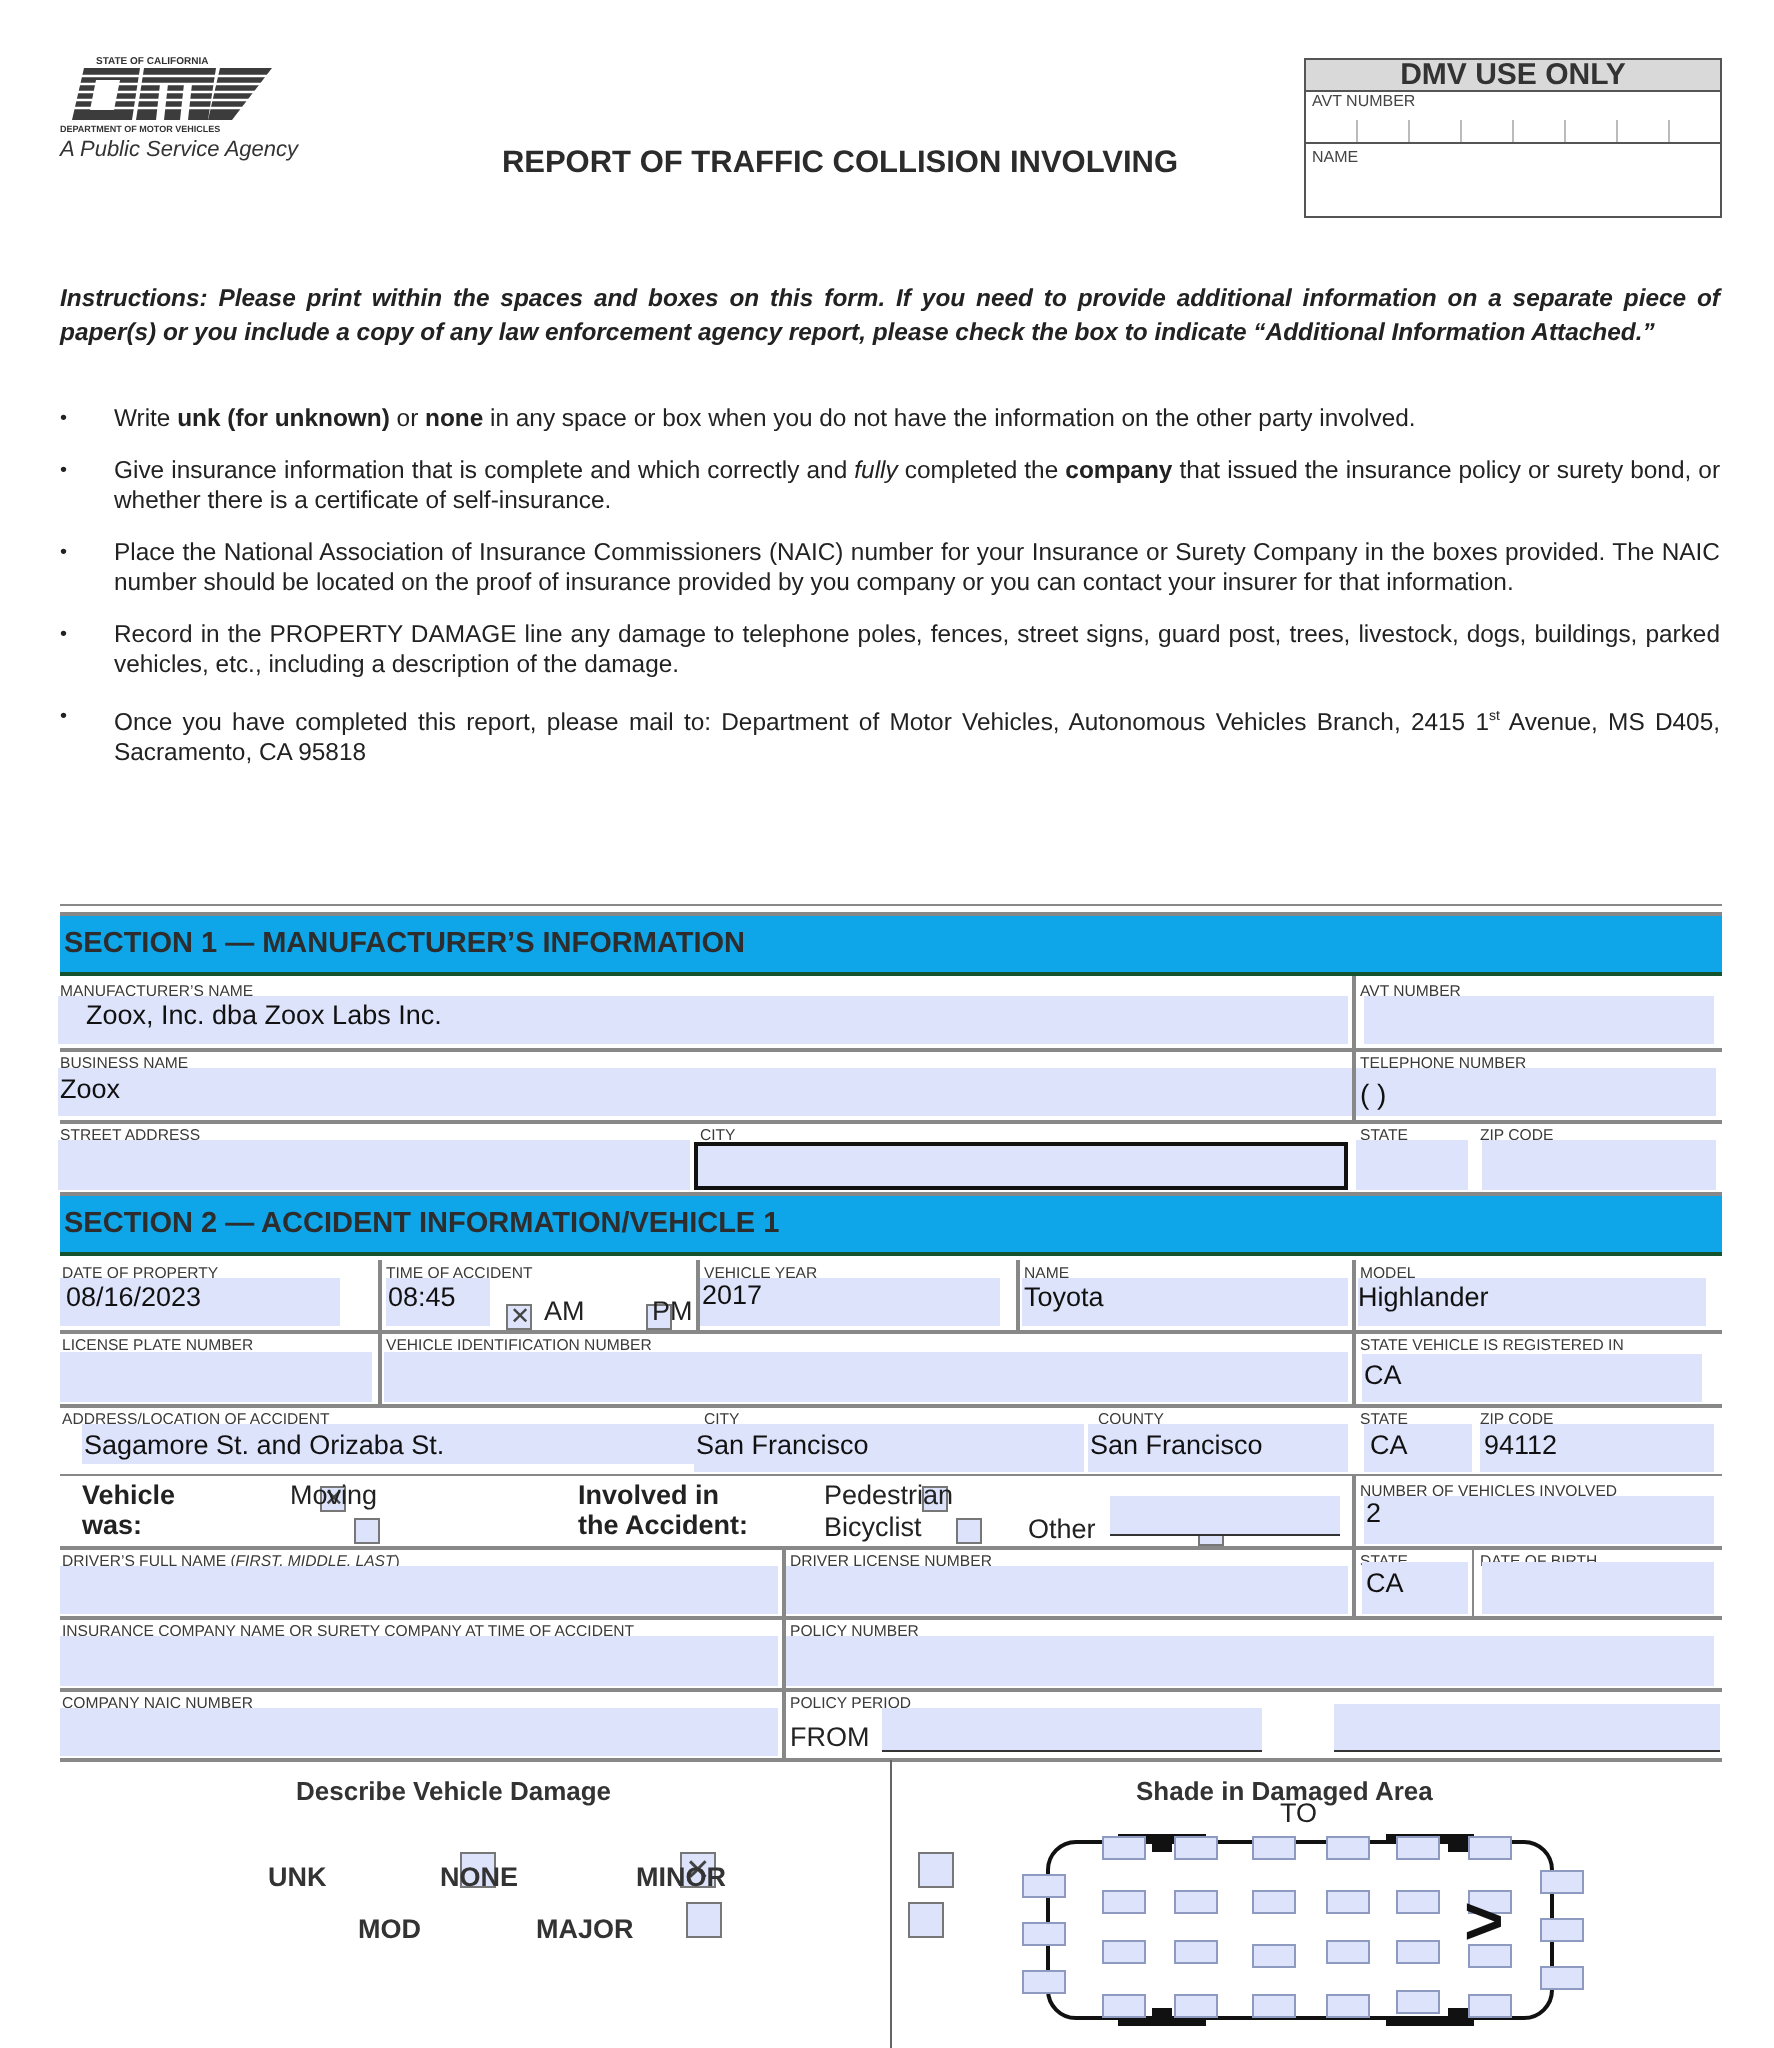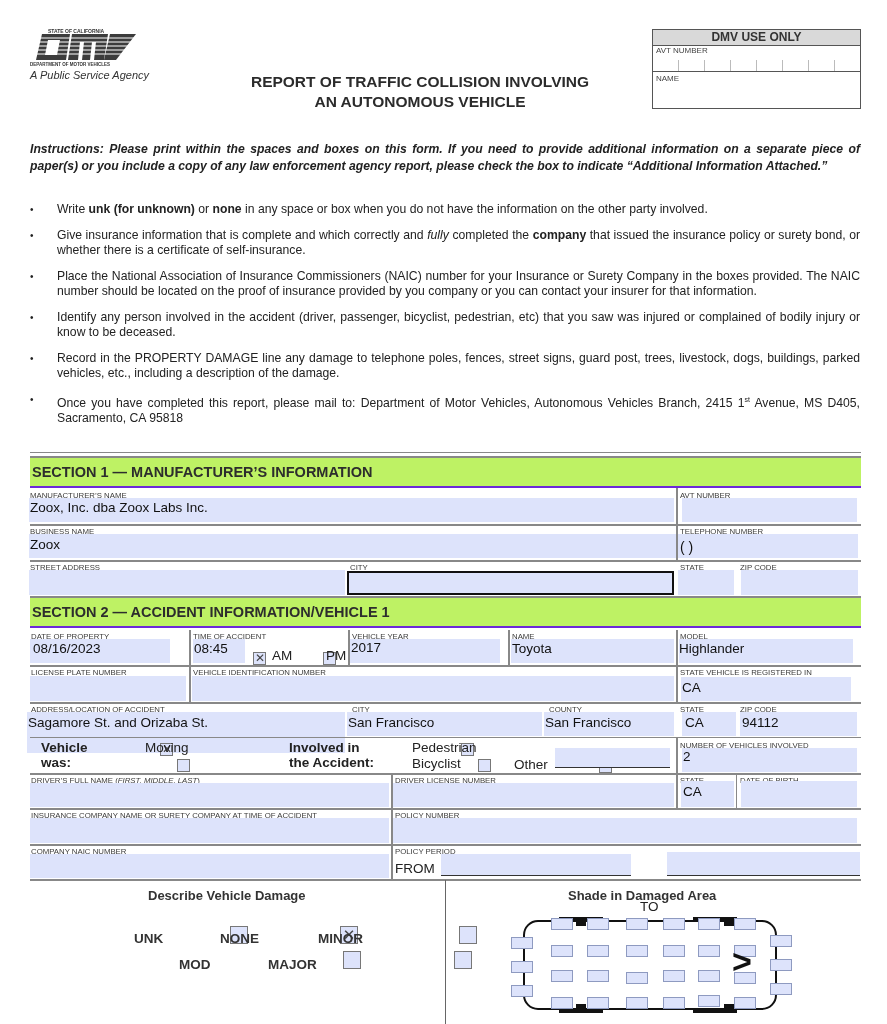--- a/index.html
+++ b/index.html
@@ -10,35 +10,35 @@
   
   .logo { left: 30px; top: 28px; width: 130px; height: 60px; }
   .logo .state { position: absolute; left: 18px; top: 0; font-size: 5px; font-weight: bold; letter-spacing: 0; color: #333; }
   .logo .mark { position: absolute; left: 2px; top: 6px; width: 104px; height: 26px; }
   .logo .dept { position: absolute; left: 0; top: 34px; font-size: 4.5px; font-weight: bold; color: #333; }
   .logo .agency { position: absolute; left: 0; top: 41px; font-size: 11px; font-style: italic; color: #333; white-space: nowrap; }
 
   .title { left: 200px; top: 72px; width: 440px; text-align: center; font-weight: bold; font-size: 15.5px; line-height: 20px; color: #2b2b2b; }
 
   .dmvbox { left: 652px; top: 29px; width: 209px; height: 80px; border: 1px solid #555; }
-  .dmvbox .hd { height: 16px; background: #d9d9d9; border-bottom: 1px solid #555; text-align: center; font-weight: bold; font-size: 12px; line-height: 15px; color: #333; }
+  .dmvbox .hd { height: 16px; background: #d9d9d9; border-bottom: 1px solid #555; text-align: center; font-weight: bold; font-size: 15px; line-height: 15px; color: #333; }
   .dmvbox .lbl { font-size: 8px; color: #444; padding-left: 3px; line-height: 10px; }
   .dmvbox .cells { display: flex; height: 15px; margin-top: 1px; border-bottom: 1px solid #555; }
   .dmvbox .cells span { flex: 1; border-right: 1px solid #bbb; margin-top: 3px; }
   .dmvbox .cells span:last-child { border-right: none; }
 
   
   .instr { left: 30px; top: 141px; width: 830px; font-size: 12.2px; line-height: 17px; font-weight: bold; font-style: italic; text-align: justify; color: #222; }
   .bullets { left: 30px; top: 202px; width: 830px; font-size: 12.2px; line-height: 15.5px; color: #222; }
   .bullets li { list-style: none; position: relative; padding-left: 27px; margin-bottom: 10px; text-align: justify; }
   .bullets li::before { content: "•"; position: absolute; left: 0; top: 0; font-size: 10px; }
   .bullets li.last { text-align: justify; }
 
   
-  .sec-hd { left: 30px; width: 831px; height: 32px; background: #bef264; border-top: 2px solid #888; border-bottom: 2px solid #6d28d9; font-weight: bold; font-size: 14.5px; line-height: 28px; padding-left: 2px; color: #2d2d2d; }
+  .sec-hd { left: 30px; width: 831px; height: 32px; background: #0ea5e9; border-top: 2px solid #888; border-bottom: 2px solid #14532d; font-weight: bold; font-size: 14.5px; line-height: 28px; padding-left: 2px; color: #2d2d2d; }
   .rowline { left: 30px; width: 831px; height: 2px; background: #888; }
   .vline { width: 2px; background: #888; }
   .flab { font-size: 7.8px; color: #3a3a3a; line-height: 9px; white-space: nowrap; }
   .fill { background: #dde3fb; }
   .val { font-size: 13.5px; line-height: 16px; color: #111; white-space: nowrap; }
 
   .cb { display: inline-block; width: 13px; height: 13px; border: 1px solid #777; background: #dde3fb; position: relative; vertical-align: -1px; }
   .cb.checked::after { content: "✕"; position: absolute; left: 1px; top: -2px; font-size: 12px; color: #444; }
   .opt { font-size: 13.5px; color: #222; white-space: nowrap; }
   .boldlbl { font-weight: bold; font-size: 13.5px; line-height: 15px; color: #222; }
@@ -76,21 +76,20 @@
       <polygon points="48,8 52,8 50,26 46,26"></polygon>
       <polygon points="60,8 64,8 62,26 58,26"></polygon>
     </g>
   </svg>
   <span class="dept">DEPARTMENT OF MOTOR VEHICLES</span>
   <span class="agency">A Public Service Agency</span>
 </div>
 
 <div class="abs title">
   <div>REPORT OF TRAFFIC COLLISION INVOLVING</div>
-  <div>AN AUTONOMOUS VEHICLE</div>
 </div>
 
 <div class="abs dmvbox">
   <div class="hd">DMV USE ONLY</div>
   <div class="lbl">AVT NUMBER</div>
   <div class="cells">
     <span></span>
       <span></span>
       <span></span>
       <span></span>
@@ -102,32 +101,31 @@
   <div class="lbl" style="margin-top:2px">NAME</div>
 </div>
 
 
 <div class="abs instr">Instructions: Please print within the spaces and boxes on this form. If you need to provide additional information on a separate piece of paper(s) or you include a copy of any law enforcement agency report, please check the box to indicate “Additional Information Attached.”</div>
 
 <ul class="abs bullets">
   <li><span>Write </span><b>unk (for unknown)</b><span> or </span><b>none</b><span> in any space or box when you do not have the information on the other party involved.</span></li>
   <li><span>Give insurance information that is complete and which correctly and </span><i>fully</i><span> completed the </span><b>company</b><span> that issued the insurance policy or surety bond, or whether there is a certificate of self-insurance.</span></li>
   <li>Place the National Association of Insurance Commissioners (NAIC) number for your Insurance or Surety Company in the boxes provided. The NAIC number should be located on the proof of insurance provided by you company or you can contact your insurer for that information.</li>
-  <li>Identify any person involved in the accident (driver, passenger, bicyclist, pedestrian, etc) that you saw was injured or complained of bodily injury or know to be deceased.</li>
   <li>Record in the PROPERTY DAMAGE line any damage to telephone poles, fences, street signs, guard post, trees, livestock, dogs, buildings, parked vehicles, etc., including a description of the damage.</li>
   <li class="last"><span>Once you have completed this report, please mail to: Department of Motor Vehicles, Autonomous Vehicles Branch, 2415 1</span><sup style="font-size:7px">st</sup><span> Avenue, MS D405, Sacramento, CA 95818</span></li>
 </ul>
 
 
 <div class="abs rowline" style="top:452px;height:1px;"></div>
 <div class="abs sec-hd" style="top:456px;">SECTION 1 — MANUFACTURER’S INFORMATION</div>
 
 
 <div class="abs flab" style="left:30px;top:491px">MANUFACTURER’S NAME</div>
-<div class="abs fill val" style="left:29px;top:498px;width:645px;height:24px;padding:2px 1px">Zoox, Inc. dba Zoox Labs Inc.</div>
+<div class="abs fill val" style="left:29px;top:498px;width:645px;height:24px;padding:2px 14px">Zoox, Inc. dba Zoox Labs Inc.</div>
 <div class="abs vline" style="left:676px;top:488px;height:36px"></div>
 <div class="abs flab" style="left:680px;top:491px">AVT NUMBER</div>
 <div class="abs fill val" style="left:682px;top:498px;width:175px;height:24px"></div>
 <div class="abs rowline" style="top:524px"></div>
 
 
 <div class="abs flab" style="left:30px;top:527px">BUSINESS NAME</div>
 <div class="abs fill val" style="left:29px;top:534px;width:737px;height:24px;padding:3px 1px">Zoox</div>
 <div class="abs vline" style="left:676px;top:526px;height:34px"></div>
 <div class="abs flab" style="left:680px;top:527px">TELEPHONE NUMBER</div>
@@ -175,21 +173,21 @@
 <div class="abs vline" style="left:189px;top:667px;height:35px"></div>
 <div class="abs flab" style="left:193px;top:668px">VEHICLE IDENTIFICATION NUMBER</div>
 <div class="abs fill" style="left:192px;top:676px;width:482px;height:25px"></div>
 <div class="abs vline" style="left:676px;top:667px;height:35px"></div>
 <div class="abs flab" style="left:680px;top:668px">STATE VEHICLE IS REGISTERED IN</div>
 <div class="abs fill val" style="left:681px;top:677px;width:170px;height:24px;padding:3px 1px">CA</div>
 <div class="abs rowline" style="top:702px"></div>
 
 
 <div class="abs flab" style="left:31px;top:705px">ADDRESS/LOCATION OF ACCIDENT</div>
-<div class="abs fill val" style="left:27px;top:712px;width:318px;height:41px;padding:3px 1px">Sagamore St. and Orizaba St.</div>
+<div class="abs fill val" style="left:41px;top:712px;width:318px;height:20px;padding:3px 1px">Sagamore St. and Orizaba St.</div>
 <div class="abs flab" style="left:352px;top:705px">CITY</div>
 <div class="abs fill val" style="left:347px;top:712px;width:195px;height:24px;padding:3px 1px">San Francisco</div>
 <div class="abs flab" style="left:549px;top:705px">COUNTY</div>
 <div class="abs fill val" style="left:544px;top:712px;width:130px;height:24px;padding:3px 1px">San Francisco</div>
 <div class="abs flab" style="left:680px;top:705px">STATE</div>
 <div class="abs fill val" style="left:682px;top:712px;width:54px;height:24px;padding:3px 3px">CA</div>
 <div class="abs flab" style="left:740px;top:705px">ZIP CODE</div>
 <div class="abs fill val" style="left:740px;top:712px;width:117px;height:24px;padding:3px 2px">94112</div>
 
 

